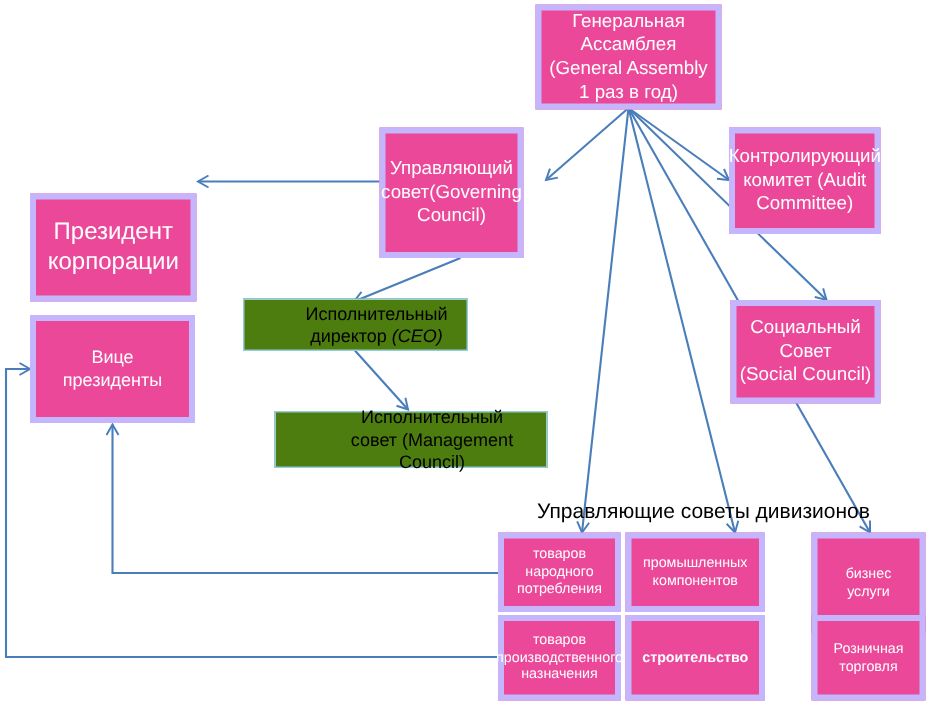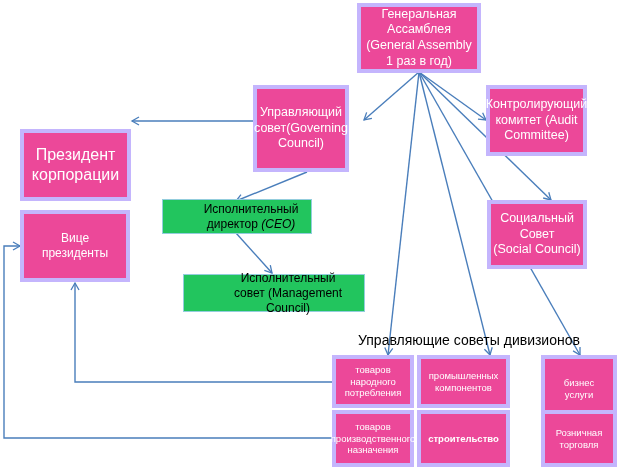--- a/index.html
+++ b/index.html
@@ -2,21 +2,21 @@
 <html><head>
   <meta charset="utf-8">
   <style>
     html, body { margin: 0; padding: 0; background: #ffffff; }
     body { width: 623px; height: 471px; position: relative; overflow: hidden;
            font-family: "Liberation Sans", "DejaVu Sans", sans-serif; }
     .box { position: absolute; box-sizing: border-box; display: flex;
            align-items: center; justify-content: center; text-align: center;
            color: #ffffff; background: #ec4899; border: 4px solid #c4b5fd;
            line-height: 1.25; }
-    .box.light { background: #22c55e; color: #000000; border: 1px solid #93cddd; padding-left: 28px; }
+    .box.light { background: #4d7c0f; color: #000000; border: 1px solid #93cddd; padding-left: 28px; }
     .box span { display: block; white-space: pre-line; }
     #links { position: absolute; left: 0; top: 0; }
     .label { position: absolute; font-size: 14px; color: #000; }
   </style>
 </head>
 <body>
 
 <svg id="links" width="623" height="471">
   <defs>
     <marker id="arr" markerWidth="10" markerHeight="10" refX="8" refY="5" orient="auto" markerUnits="userSpaceOnUse">

